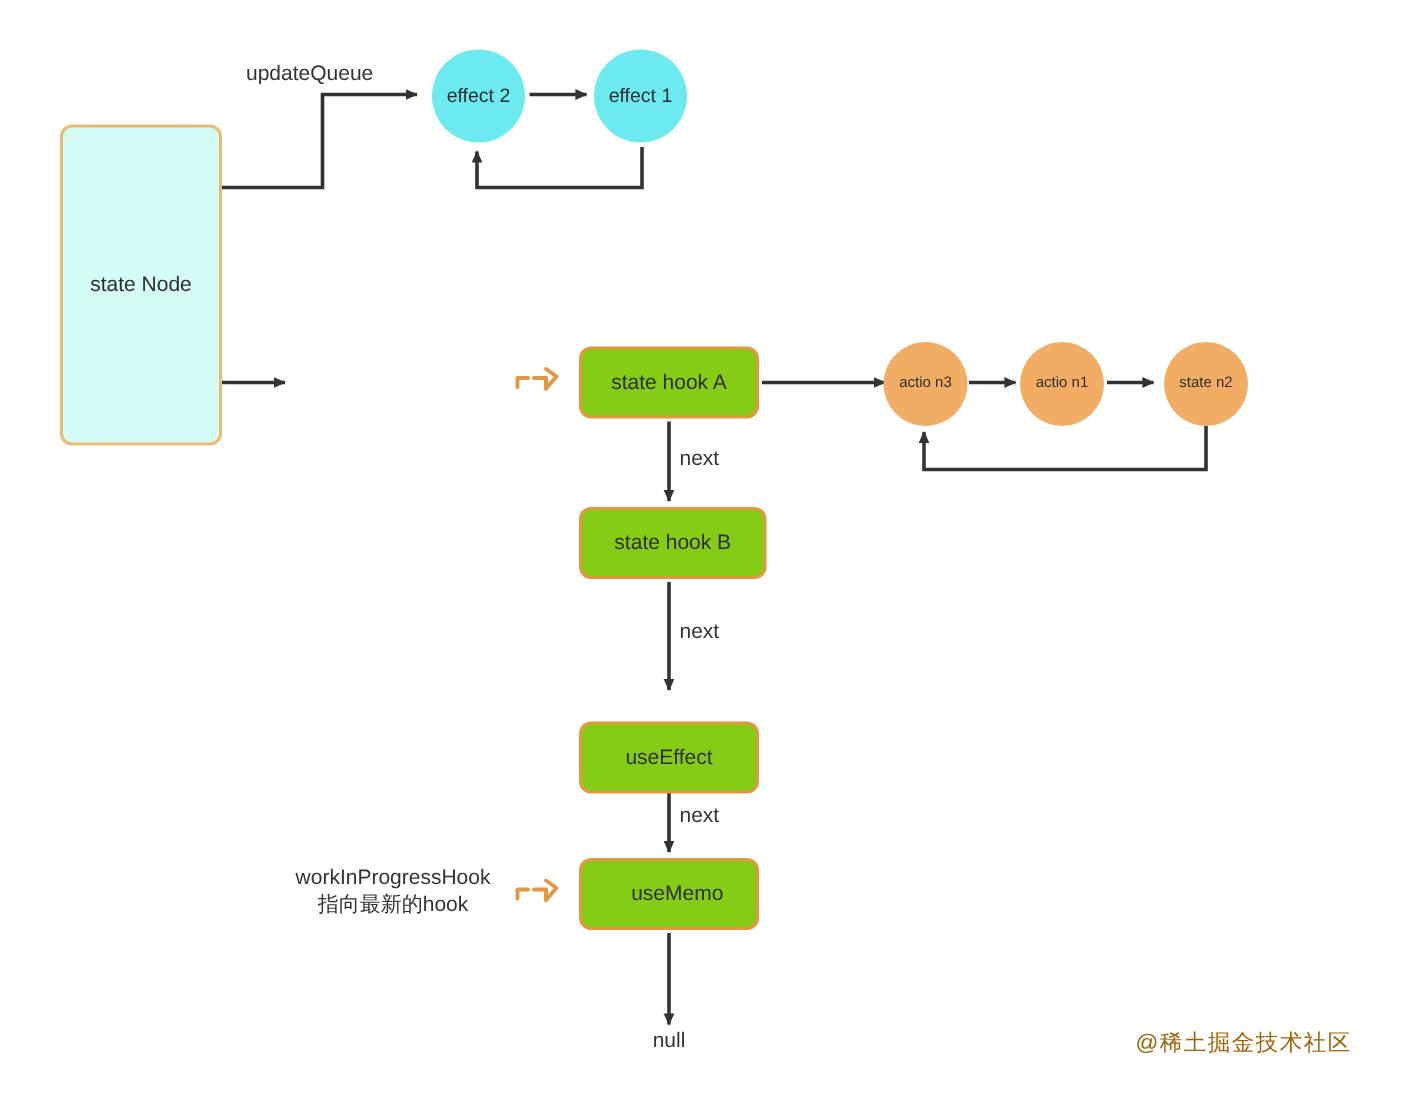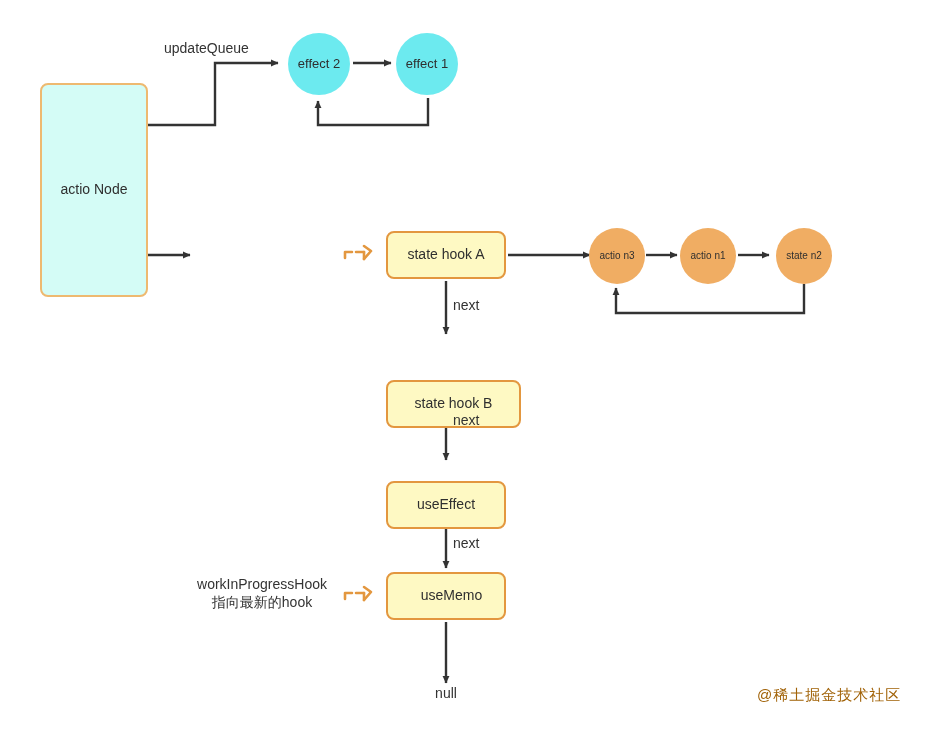--- a/index.html
+++ b/index.html
@@ -32,21 +32,21 @@
     position: absolute;
     box-sizing: border-box;
     display: flex;
     align-items: center;
     justify-content: center;
     text-align: right;
     line-height: 1.25;
     color: #2f2f2f;
   }
   .box-orange {
-    background: #fef9c3;
+    background: #84cc16;
     border: 2px solid #e3973f;
     border-radius: 8px;
     font-size: 14px;
   }
   .box-cyan {
     background: #d4fcf6;
     border: 2px solid #eeb970;
     border-radius: 8px;
     font-size: 14px;
   }
@@ -117,37 +117,37 @@
     <path d="M446,281 L446,334" fill="none" stroke="#333333" stroke-width="2.4" marker-end="url(#arrowhead)"></path>
 
     <path d="M446,388 L446,460" fill="none" stroke="#333333" stroke-width="2.4" marker-end="url(#arrowhead)"></path>
 
     <path d="M446,514 L446,568" fill="none" stroke="#333333" stroke-width="2.4" marker-end="url(#arrowhead)"></path>
 
     <path d="M446,622 L446,683" fill="none" stroke="#333333" stroke-width="2.4" marker-end="url(#arrowhead)"></path>
   </svg>
 
   <div class="node box-cyan" style="left:40px; top:83px; width:108px; height:214px;">
-    <span>actio Node</span>
+    <span>state Node</span>
   </div>
 
   <div class="node circle-cyan" style="left:288px; top:33px; width:62px; height:62px;">
     <span>effect
 2</span>
   </div>
 
   <div class="node circle-cyan" style="left:396px; top:33px; width:62px; height:62px;">
     <span>effect 1</span>
   </div>
 
   <div class="node box-orange" style="left:386px; top:231px; width:120px; height:48px;">
     <span>state hook A</span>
   </div>
 
-  <div class="node box-orange" style="left:386px; top:338px; width:135px; height:48px;margin-top:42px;">
+  <div class="node box-orange" style="left:386px; top:338px; width:125px; height:48px;">
     <span>state hook B</span>
   </div>
 
   <div class="node box-orange" style="left:386px; top:464px; width:120px; height:48px;margin-top:17px;">
     <span>useEffect</span>
   </div>
 
   <div class="node box-orange" style="left:386px; top:572px; width:120px; height:48px;padding-left:11px;">
     <span>useMemo</span>
   </div>

